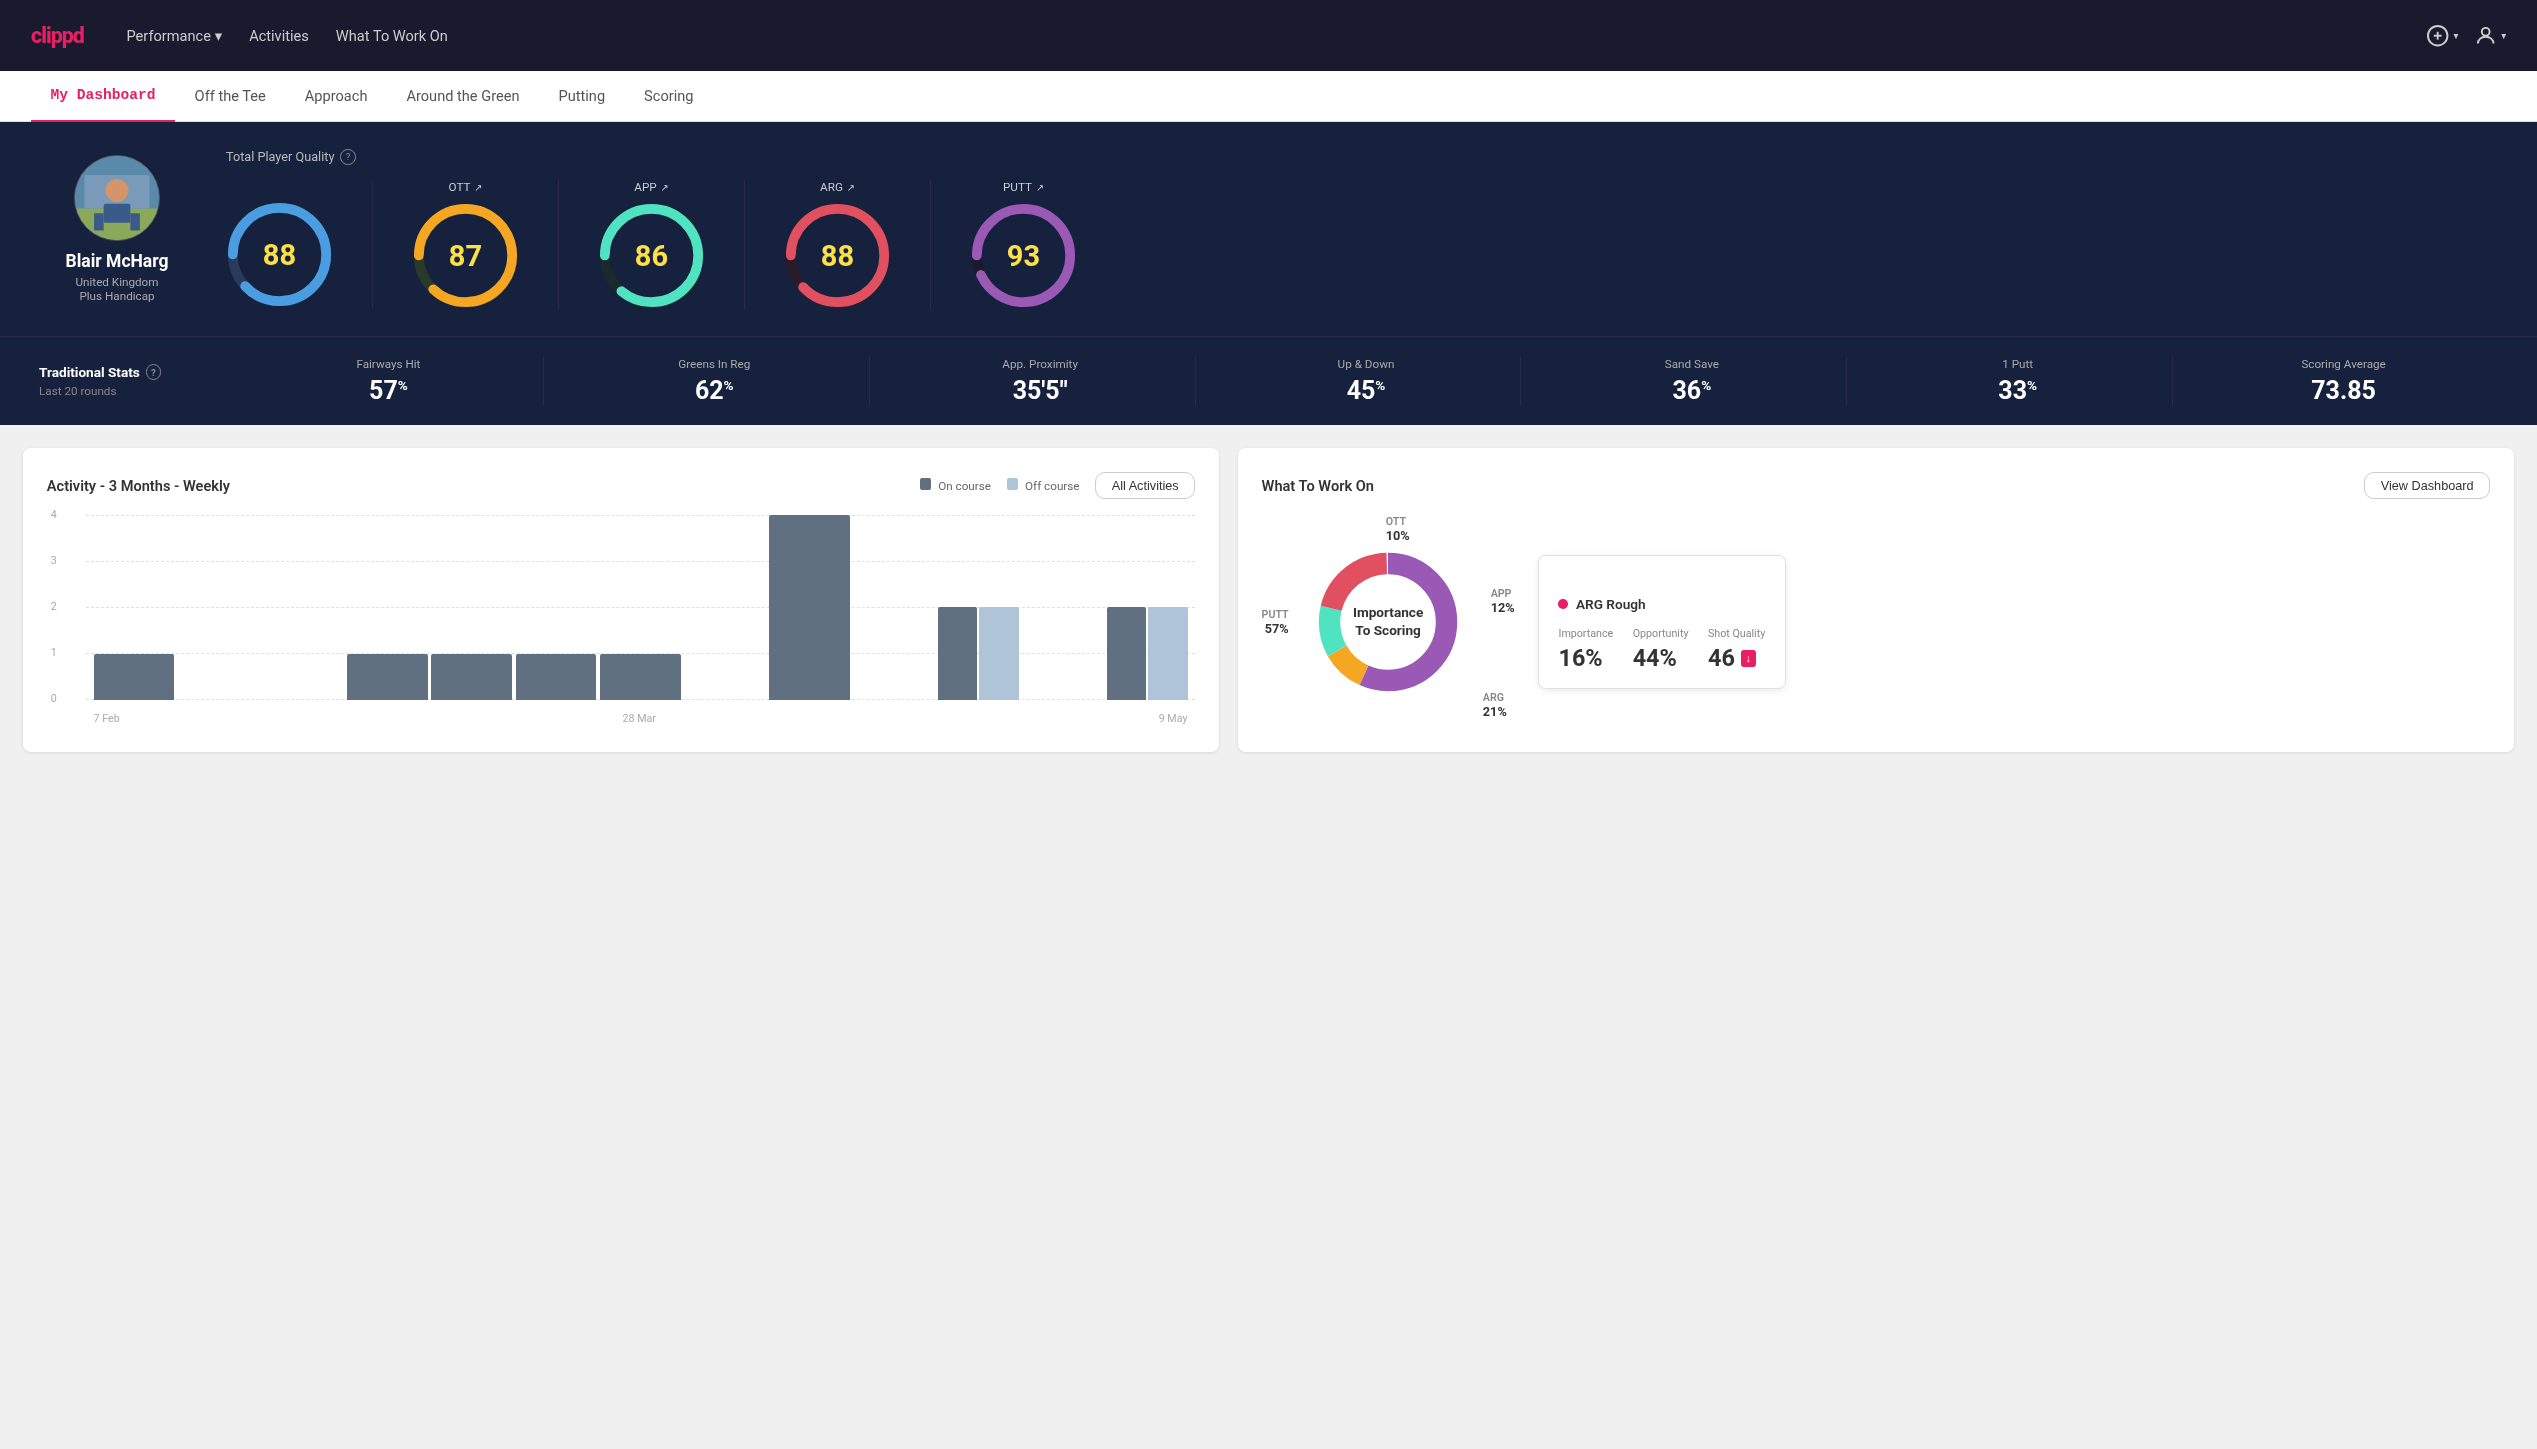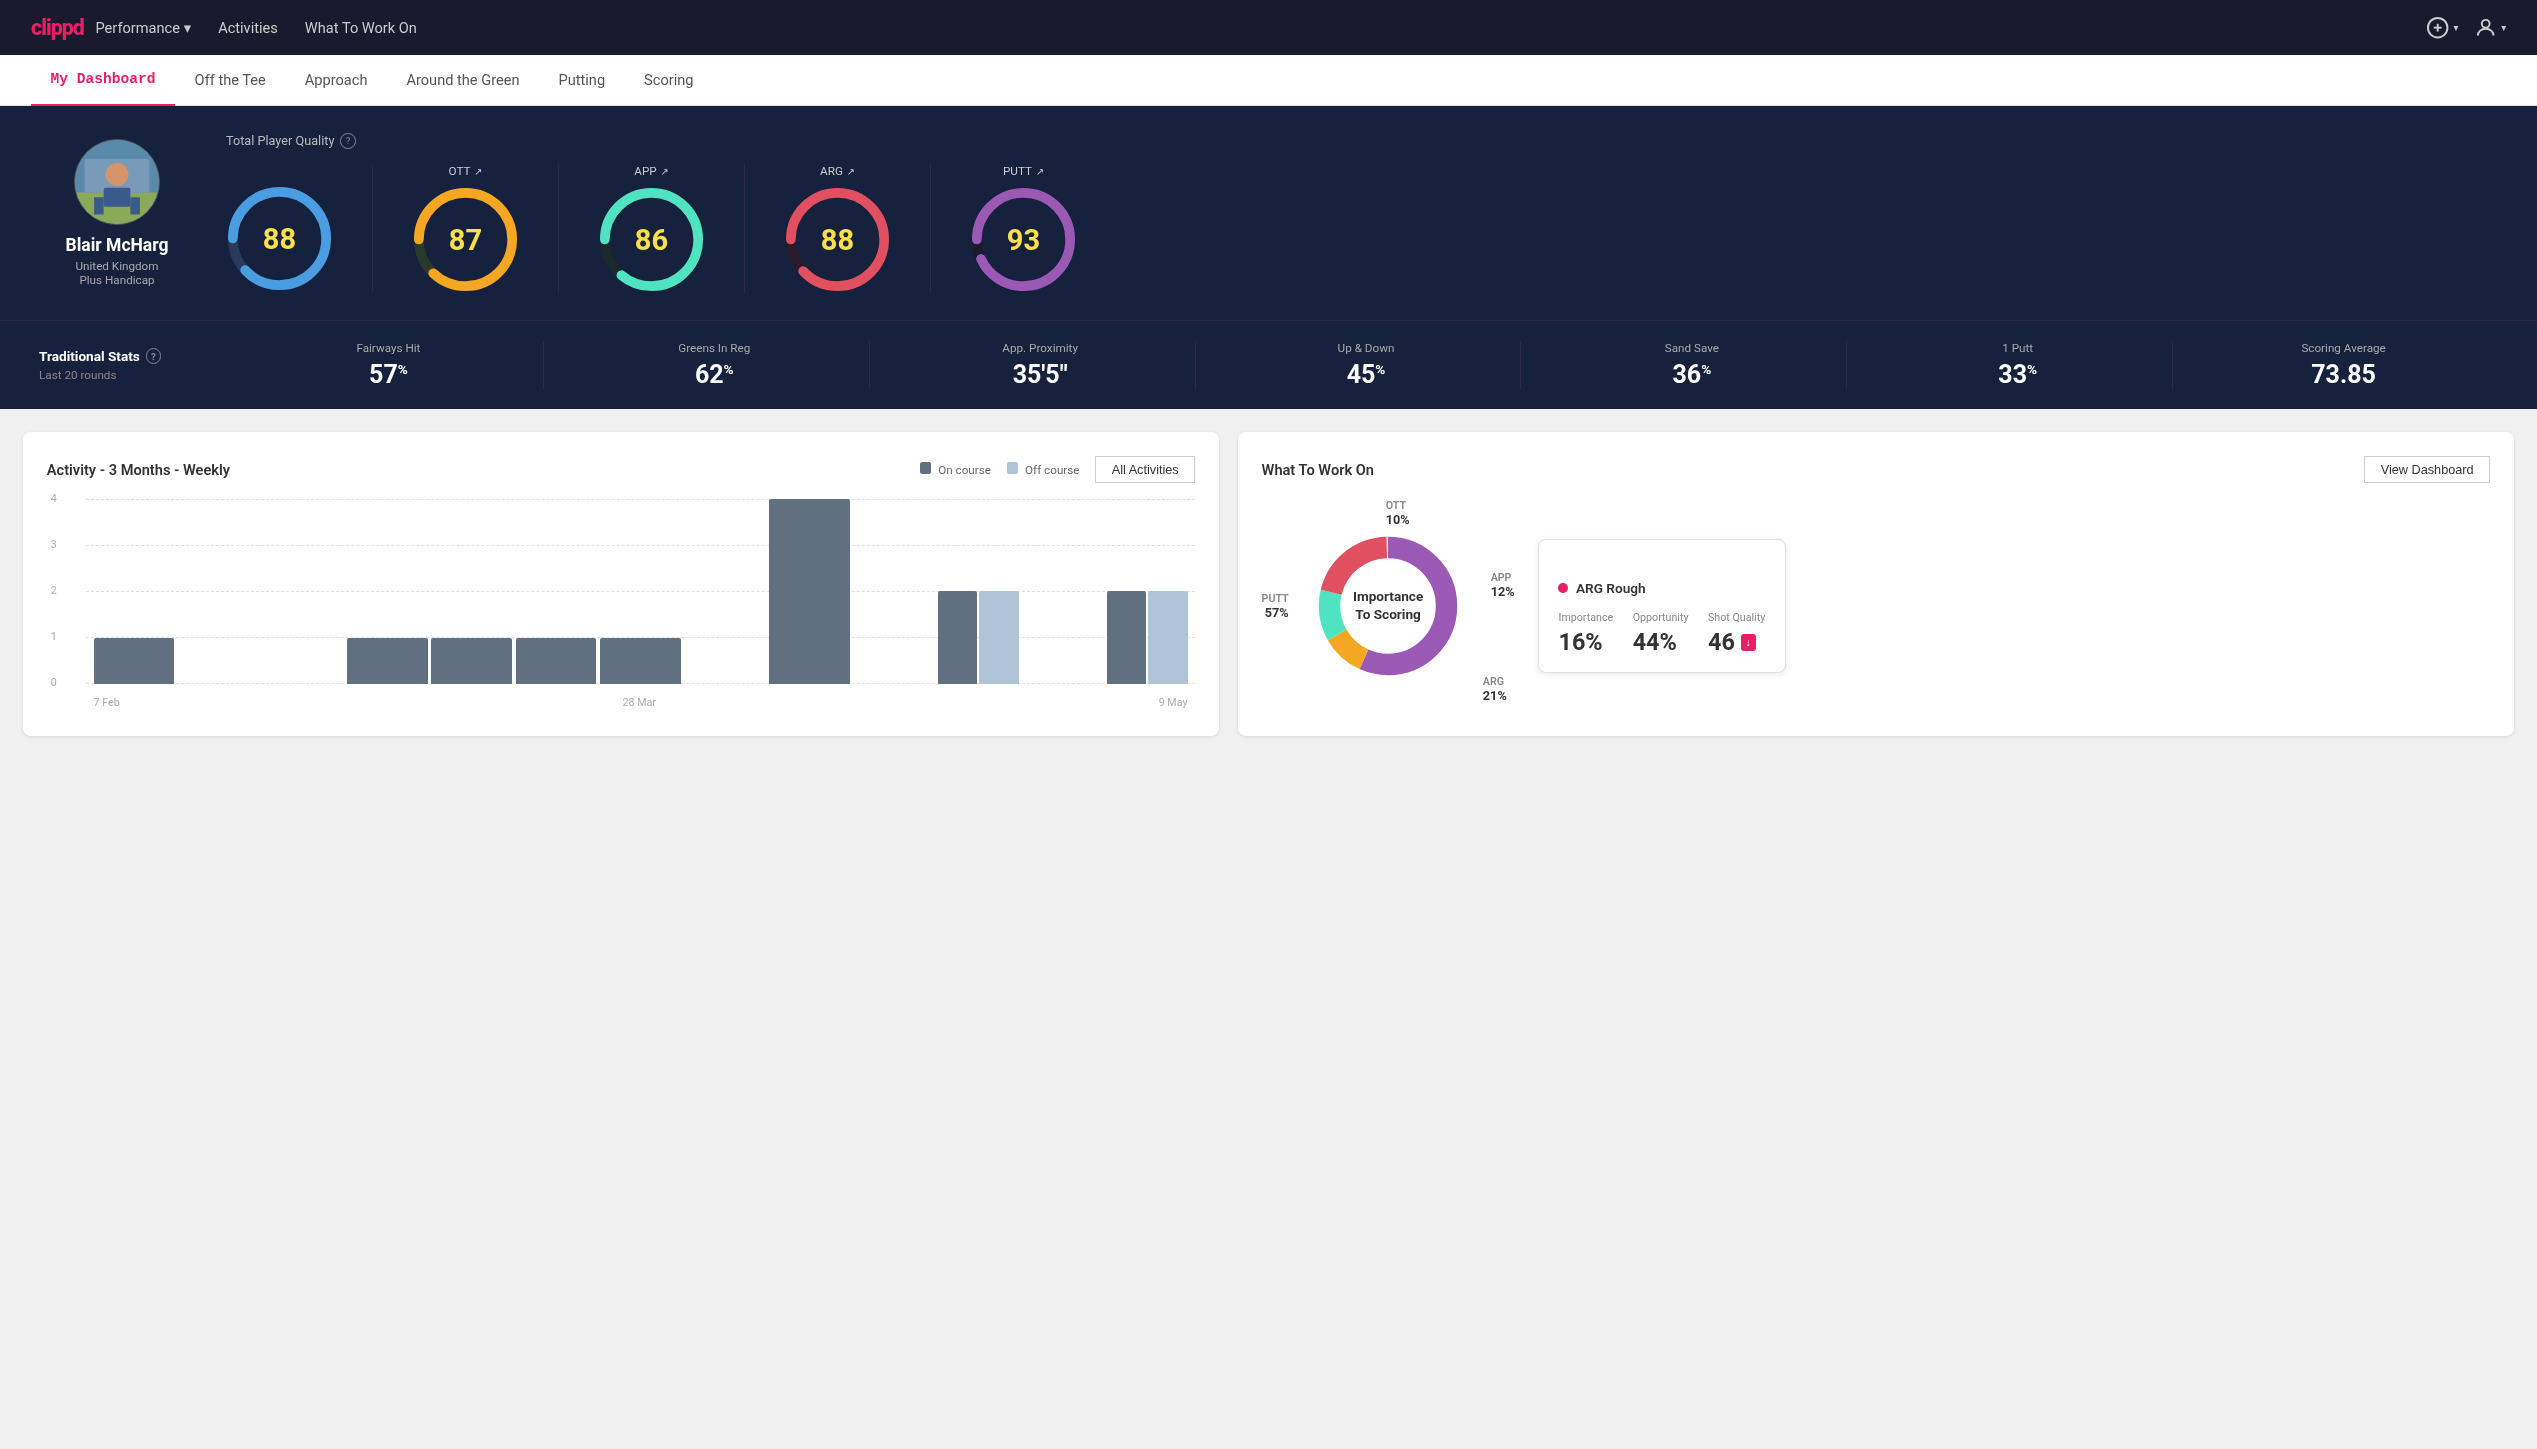--- a/index.html
+++ b/index.html
@@ -4,21 +4,22 @@
   <style>
     * { box-sizing: border-box; margin: 0; padding: 0; }
     body { font-family: -apple-system, BlinkMacSystemFont, 'Segoe UI', Roboto, sans-serif; background: #f0f0f0; }
 
     
     .top-nav {
       background: #1a1a2e;
       display: flex;
       align-items: center;
       padding: 0 31px;
-      height: 55px;
+      height: 71px;
+      gap: 31px;
     }
     .logo {
       color: #e91e63;
       font-size: 21.4px;
       font-weight: 800;
       letter-spacing: -1px;
     }
     .nav-links { display: flex; gap: 27px; margin-left: 11.7px; }
     .nav-link {
       color: #ccc;
@@ -274,21 +275,21 @@
       height: 11.7px;
       border-radius: 1.9px;
       display: inline-block;
       margin-right: 3.9px;
     }
     .btn-outline {
       border: 1px solid #ccc;
       background: #fff;
       color: #333;
       padding: 5.8px 15.6px;
-      border-radius: 0;
+      border-radius: 10px;
       font-size: 12.7px;
       cursor: pointer;
     }
 
     
     .chart-area {
       position: relative;
       height: 214px;
       margin-top: 7.8px;
     }

